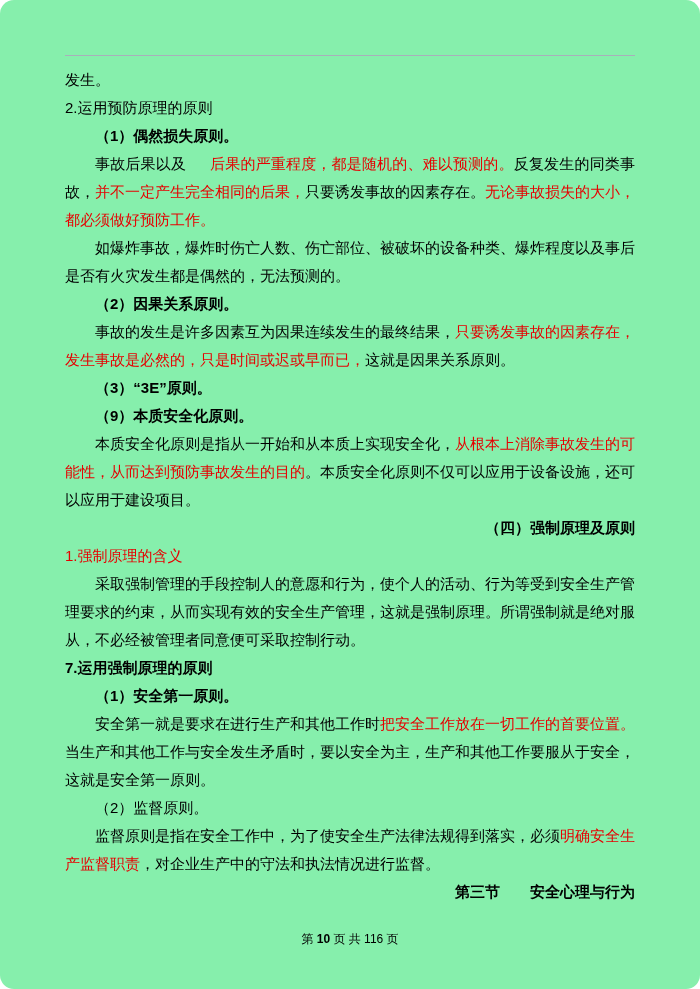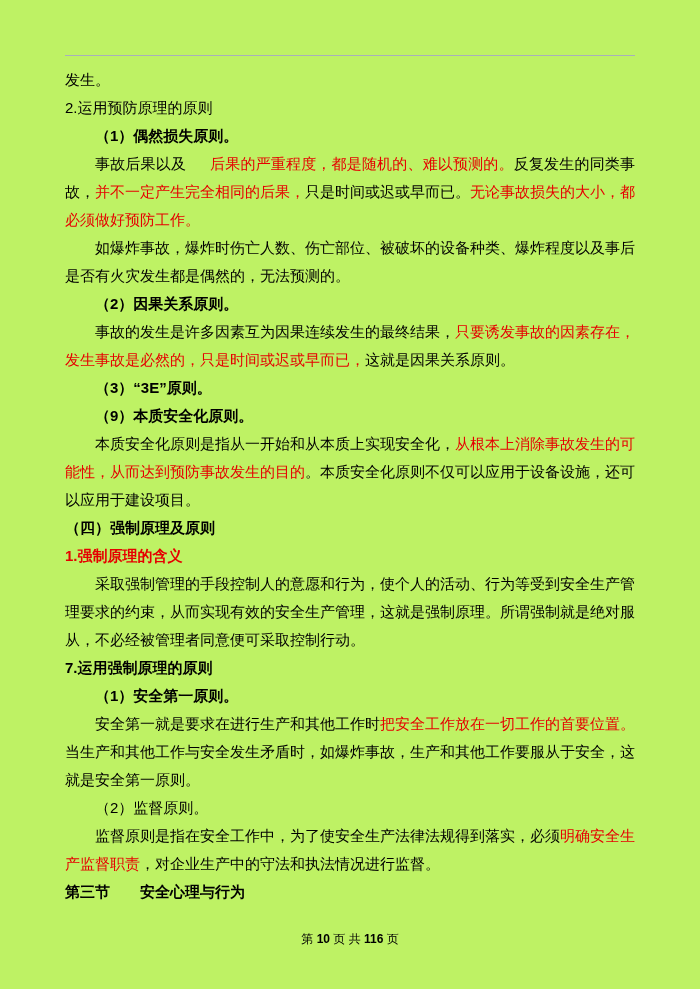--- a/index.html
+++ b/index.html
@@ -2,24 +2,25 @@
 <html><head>
 <meta charset="utf-8">
 <style>
   * { margin: 0; padding: 0; box-sizing: border-box; }
   html, body { background: #ffffff; }
   .page {
     position: relative;
     width: 700px;
     height: 989px;
     margin: 0 auto;
-    background: #bef264;
+    background: #86efac;
     font-family: "Liberation Sans", "DejaVu Sans", sans-serif;
     color: #000000;
     overflow: hidden;
+    border-radius: 14px;
   }
   .header-rule {
     position: absolute;
     top: 55px;
     left: 65px;
     right: 65px;
     border-top: 1px solid #a8b0ba;
   }
   .content {
     position: absolute;
@@ -29,21 +30,21 @@
   }
   .para {
     font-size: 15px;
     line-height: 28px;
     text-align: justify;
     word-break: break-all;
   }
   .para.body { text-indent: 2em; }
   .para.h-left { font-weight: bold; }
   .para.h-indent { font-weight: bold; text-indent: 2em; }
-  .para.h-center { font-weight: bold; text-align: left; }
+  .para.h-center { font-weight: bold; text-align: right; }
   .para.h-red { font-weight: bold; }
   .footer {
     position: absolute;
     left: 0;
     right: 0;
     bottom: 42px;
     text-align: center;
     font-size: 12px;
     line-height: 16px;
     color: #000000;
@@ -51,31 +52,31 @@
 </style>
 </head>
 <body>
 
 <div class="page">
   <div class="header-rule" style="border-top-color: rgb(168, 176, 186);"></div>
   <div class="content">
       <p class="para body" style="text-indent: 0px;"><span>发生。</span></p>
       <p class="para h-left"><span style="font-weight: normal;">2.运用预防原理的原则</span></p>
       <p class="para h-indent"><span style="font-weight: bold;">（1）偶然损失原则。</span></p>
-      <p class="para body"><span>事故后果以及</span><span style="color: rgb(230, 0, 0); margin-left: 24px;">后果的严重程度，都是随机的、难以预测的。</span><span>反复发生的同类事故，</span><span style="color: rgb(230, 0, 0);">并不一定产生完全相同的后果，</span><span>只是时间或迟或早而已。</span><span style="color: rgb(230, 0, 0);">无论事故损失的大小，都必须做好预防工作。</span></p>
+      <p class="para body"><span>事故后果以及</span><span style="color: rgb(230, 0, 0); margin-left: 24px;">后果的严重程度，都是随机的、难以预测的。</span><span>反复发生的同类事故，</span><span style="color: rgb(230, 0, 0);">并不一定产生完全相同的后果，</span><span>只要诱发事故的因素存在。</span><span style="color: rgb(230, 0, 0);">无论事故损失的大小，都必须做好预防工作。</span></p>
       <p class="para body"><span>如爆炸事故，爆炸时伤亡人数、伤亡部位、被破坏的设备种类、爆炸程度以及事后是否有火灾发生都是偶然的，无法预测的。</span></p>
       <p class="para h-indent"><span style="font-weight: bold;">（2）因果关系原则。</span></p>
       <p class="para body"><span>事故的发生是许多因素互为因果连续发生的最终结果，</span><span style="color: rgb(230, 0, 0);">只要诱发事故的因素存在，发生事故是必然的，只是时间或迟或早而已，</span><span>这就是因果关系原则。</span></p>
       <p class="para h-indent"><span style="font-weight: bold;">（3）“3E”原则。</span></p>
       <p class="para h-indent"><span style="font-weight: bold;">（9）本质安全化原则。</span></p>
       <p class="para body"><span>本质安全化原则是指从一开始和从本质上实现安全化，</span><span style="color: rgb(230, 0, 0);">从根本上消除事故发生的可能性，从而达到预防事故发生的目的</span><span>。本质安全化原则不仅可以应用于设备设施，还可以应用于建设项目。</span></p>
       <p class="para h-center"><span style="font-weight: bold;">（四）强制原理及原则</span></p>
-      <p class="para h-red"><span style="color: rgb(230, 0, 0); font-weight: bold;">1.强制原理的含义</span></p>
+      <p class="para h-red"><span style="color: rgb(230, 0, 0); font-weight: normal;">1.强制原理的含义</span></p>
       <p class="para body"><span>采取强制管理的手段控制人的意愿和行为，使个人的活动、行为等受到安全生产管理要求的约束，从而实现有效的安全生产管理，这就是强制原理。所谓强制就是绝对服从，不必经被管理者同意便可采取控制行动。</span></p>
       <p class="para h-left"><span style="font-weight: bold;">7.运用强制原理的原则</span></p>
       <p class="para h-indent"><span style="font-weight: bold;">（1）安全第一原则。</span></p>
-      <p class="para body"><span>安全第一就是要求在进行生产和其他工作时</span><span style="color: rgb(230, 0, 0);">把安全工作放在一切工作的首要位置。</span><span>当生产和其他工作与安全发生矛盾时，如爆炸事故，生产和其他工作要服从于安全，这就是安全第一原则。</span></p>
+      <p class="para body"><span>安全第一就是要求在进行生产和其他工作时</span><span style="color: rgb(230, 0, 0);">把安全工作放在一切工作的首要位置。</span><span>当生产和其他工作与安全发生矛盾时，要以安全为主，生产和其他工作要服从于安全，这就是安全第一原则。</span></p>
       <p class="para h-indent"><span style="font-weight: normal;">（2）监督原则。</span></p>
       <p class="para body"><span>监督原则是指在安全工作中，为了使安全生产法律法规得到落实，必须</span><span style="color: rgb(230, 0, 0);">明确安全生产监督职责</span><span>，对企业生产中的守法和执法情况进行监督。</span></p>
       <p class="para h-center"><span style="font-weight: bold;">第三节　　安全心理与行为</span></p>
     </div>
-  <div class="footer"><span>第 </span><span style="font-weight: bold;">10</span><span> 页 共 </span><span style="font-weight: bold; text-align: center;">116</span><span> 页</span></div>
+  <div class="footer"><span>第 </span><span style="font-weight: bold;">10</span><span> 页 共 </span><span style="font-weight: normal; text-align: center;">116</span><span> 页</span></div>
 </div>
 
 </body></html>

